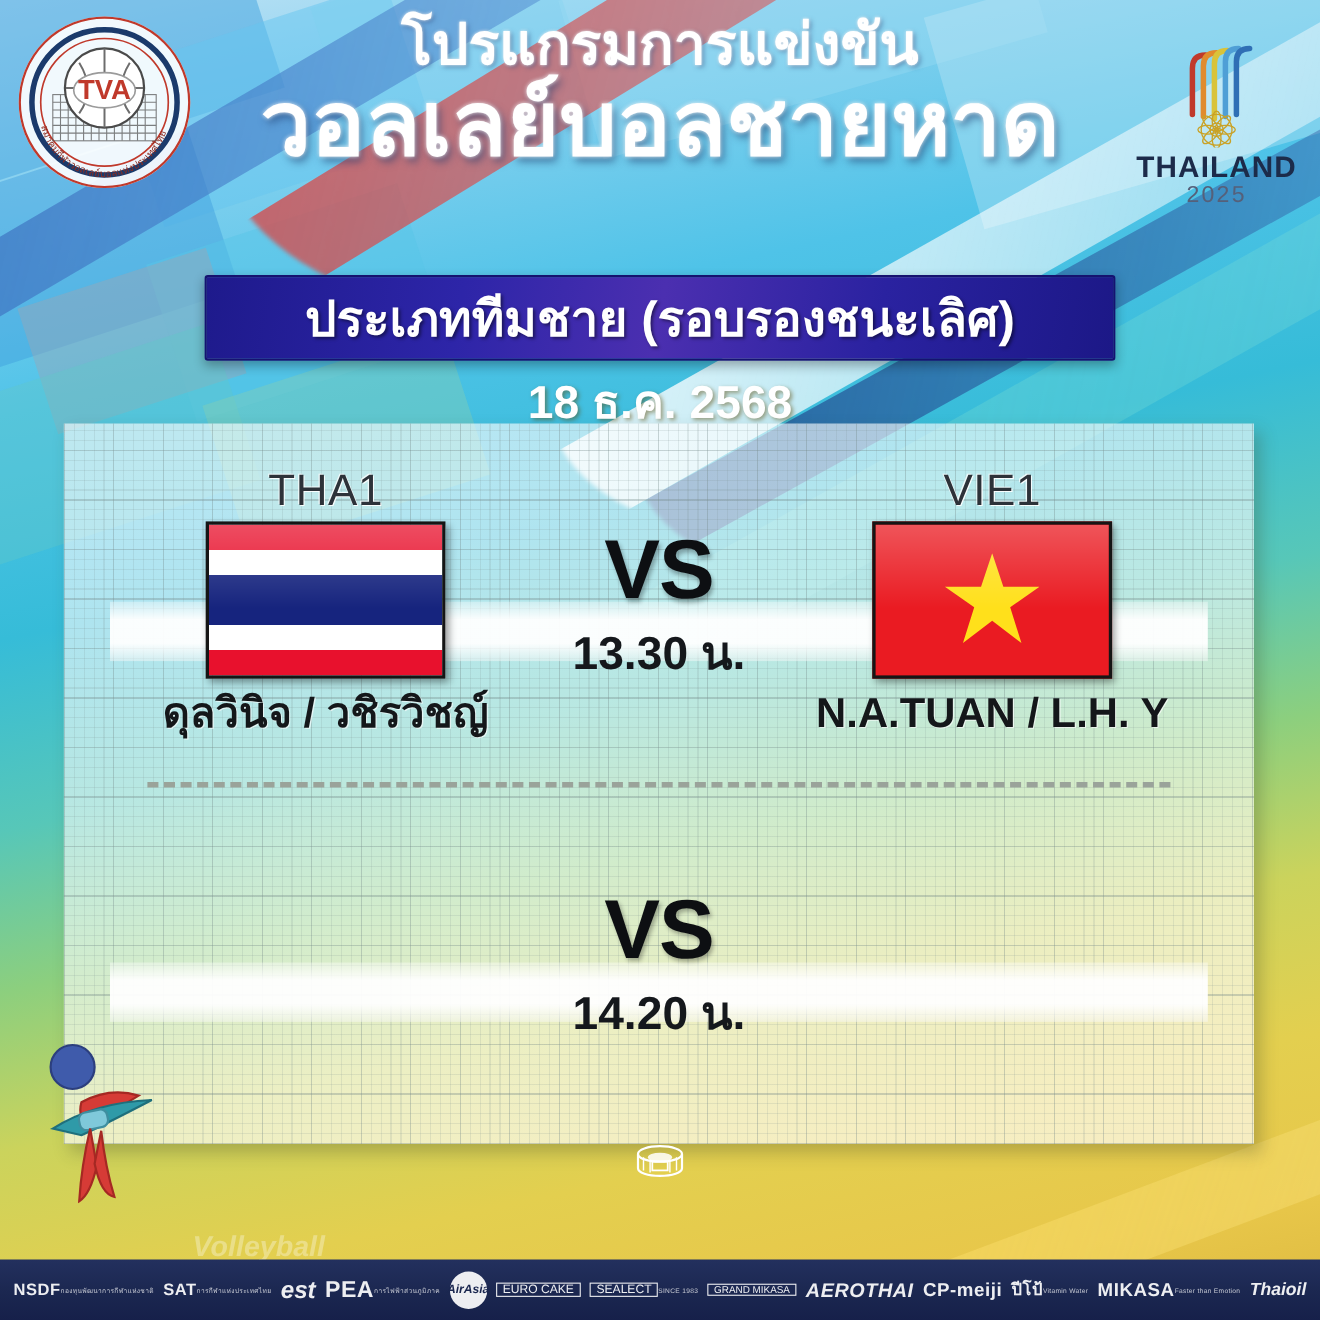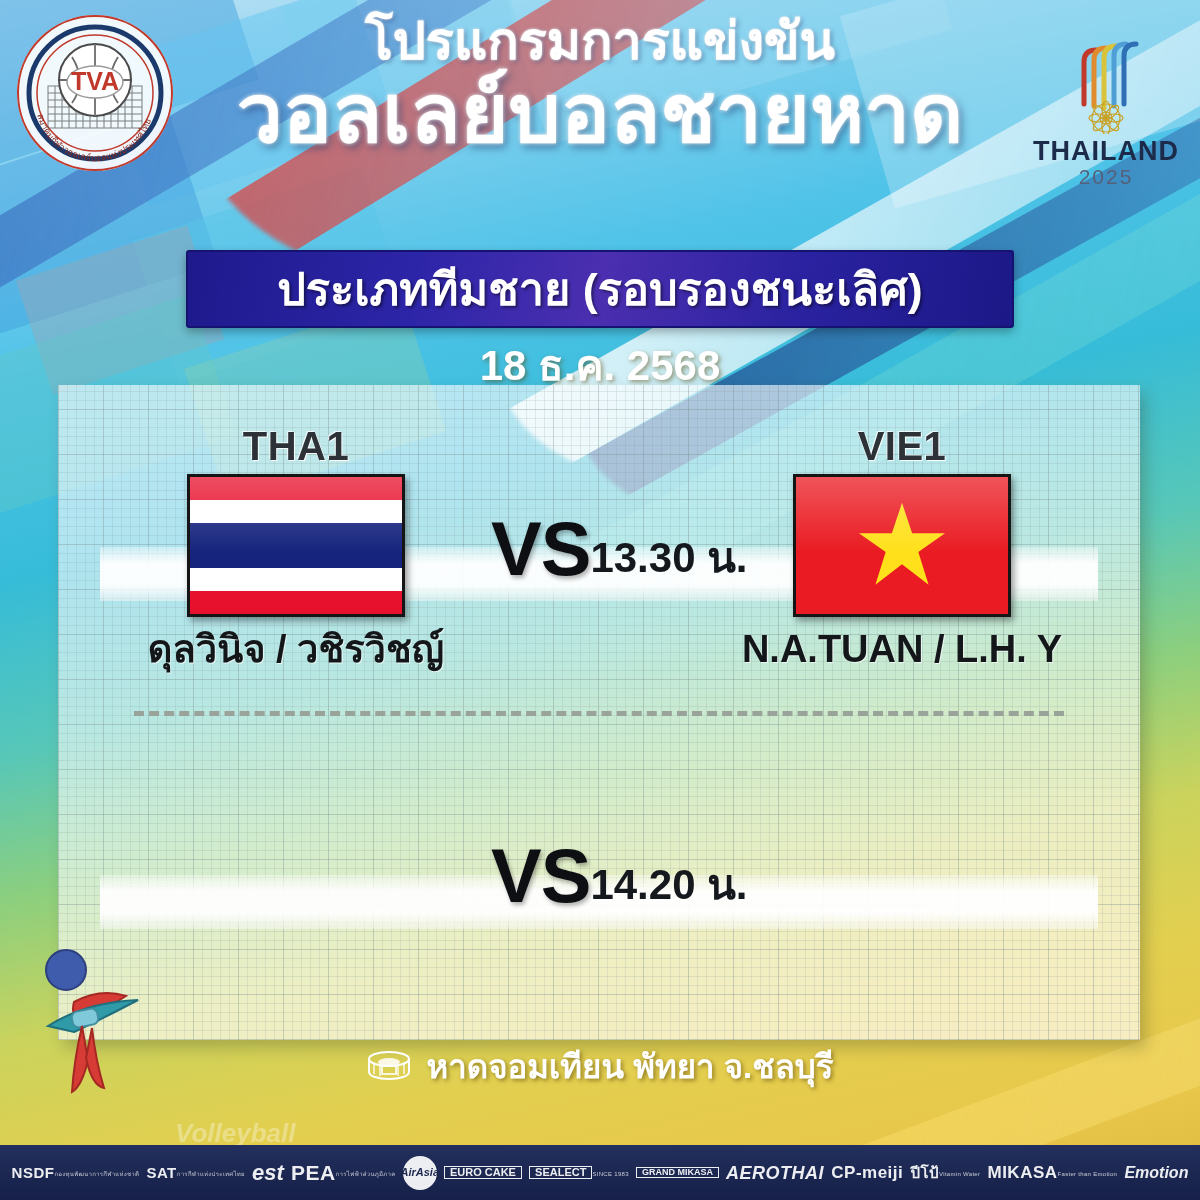--- a/index.html
+++ b/index.html
@@ -179,21 +179,21 @@
     top: 162px;
     z-index: 1;
   }
 
   .side {
     width: 390px;
     display: flex; flex-direction: column; align-items: center;
     position: relative; z-index: 2;
   }
   .team-code {
-    font-size: 40px; font-weight: 700; color: #2d3239;
+    font-size: 40px; font-weight: 400; color: #2d3239;
     letter-spacing: .5px; line-height: 1;
     text-shadow: 1px 1px 0 rgba(255,255,255,.9), -1px -1px 0 rgba(255,255,255,.75);
     margin-bottom: 8px;
   }
   .flag {
     width: 218px; height: 143px;
     border: 3px solid #151515;
     box-shadow: 3px 4px 7px rgba(0,0,0,.4);
     position: relative; overflow: hidden;
   }
@@ -218,21 +218,21 @@
   .player-names {
     margin-top: 12px;
     font-size: 38px; font-weight: 700; color: #14171a;
     line-height: 1.1; text-align: left; white-space: nowrap;
     text-shadow: 1px 1px 0 rgba(255,255,255,.65);
   }
   .player-names.small { font-size: 33px; }
 
   .center {
     width: 216px;
-    display: flex; flex-direction: row; align-items: center;
+    display: flex; flex-direction: column; align-items: center;
     position: relative; z-index: 3;
   }
   .vs {
     font-size: 76px; font-weight: 700; color: #0d0f12;
     line-height: .95; letter-spacing: -1px;
     text-shadow: 2px 3px 4px rgba(0,0,0,.3);
   }
   .match-time {
     margin-top: 18px;
     font-size: 42px; font-weight: 700; color: #15181c;
@@ -274,21 +274,21 @@
     padding: 0 8px;
   }
   .sponsor {
     color: #ffffff; opacity: .92;
     display: flex; flex-direction: row; align-items: center; justify-content: center;
     line-height: 1;
   }
   .sp-name { font-size: 15px; font-weight: 700; letter-spacing: .5px; }
   .sp-sub  { font-size: 6px; opacity: .8; margin-top: 2px; letter-spacing: .3px; }
   .sp-box {
-    border: 1.5px solid #ffffff; padding: 0 5px; font-size: 11px; font-weight: 700;
+    border: 1.5px solid #ffffff; padding: 0 5px; font-size: 11px; font-weight: 400;
   }
   .sp-round {
     width: 34px; height: 34px; border-radius: 50%; background: #ffffff;
     color: #1b2750; font-size: 11px; font-weight: 700; font-style: italic;
     display: flex; align-items: center; justify-content: center;
   }
   .sp-script { font-size: 22px; font-weight: 700; font-style: italic; }
 </style>
 </head>
 <body>
@@ -433,21 +433,20 @@
   </div>
 
   <div class="venue">
     <svg width="46" height="34" viewBox="0 0 46 34">
       <ellipse cx="23" cy="9" rx="20" ry="7" fill="none" stroke="#ffffff" stroke-width="2"></ellipse>
       <path d="M3 9v13c0 4 9 7 20 7s20-3 20-7V9" fill="none" stroke="#ffffff" stroke-width="2"></path>
       <ellipse cx="23" cy="12" rx="11" ry="4" fill="#ffffff" opacity=".85"></ellipse>
       <rect x="16" y="16" width="14" height="8" fill="none" stroke="#ffffff" stroke-width="1.6"></rect>
       <path d="M8 12v12M14 14v12M32 14v12M38 12v12" stroke="#ffffff" stroke-width="1.3"></path>
     </svg>
-    <span class="venue-text">หาดจอมเทียน พัทยา จ.ชลบุรี</span>
   </div>
 
   <div class="watermark">Volleyball</div>
 
   <div class="sponsor-bar">
     <div class="sponsor">
       <span class="sp-name">NSDF</span>
       <span class="sp-sub">กองทุนพัฒนาการกีฬาแห่งชาติ</span>
     </div>
     <div class="sponsor">
@@ -482,17 +481,17 @@
     </div>
     <div class="sponsor">
       <span class="sp-name">ปีโป้</span>
       <span class="sp-sub">Vitamin Water</span>
     </div>
     <div class="sponsor">
       <span class="sp-name" style="font-size:17px">MIKASA</span>
       <span class="sp-sub">Faster than Emotion</span>
     </div>
     <div class="sponsor">
-      <span class="sp-script" style="font-size:16px">Emotion</span>
+      <span class="sp-script" style="font-size:16px">Thaioil</span>
     </div>
   </div>
 
 </div>
 
 </body></html>

